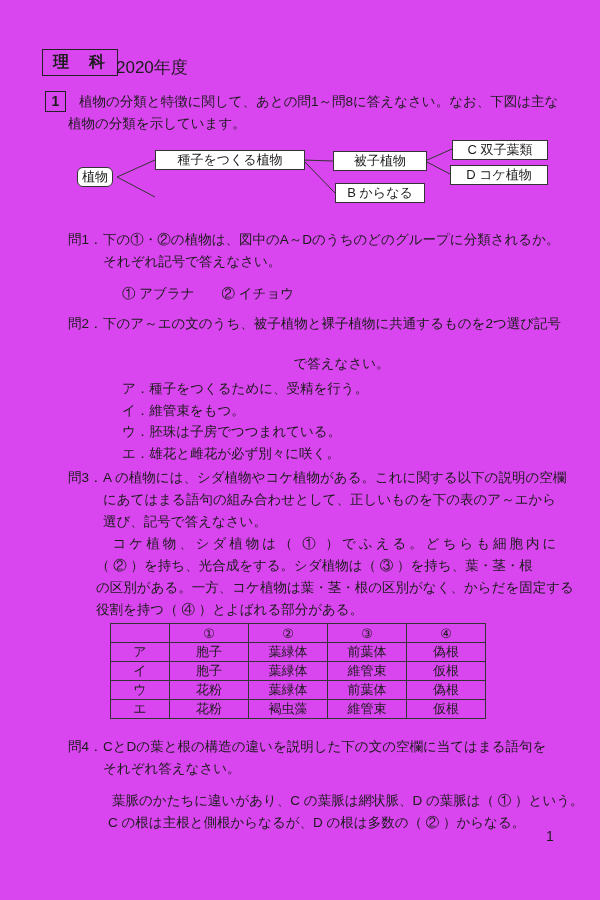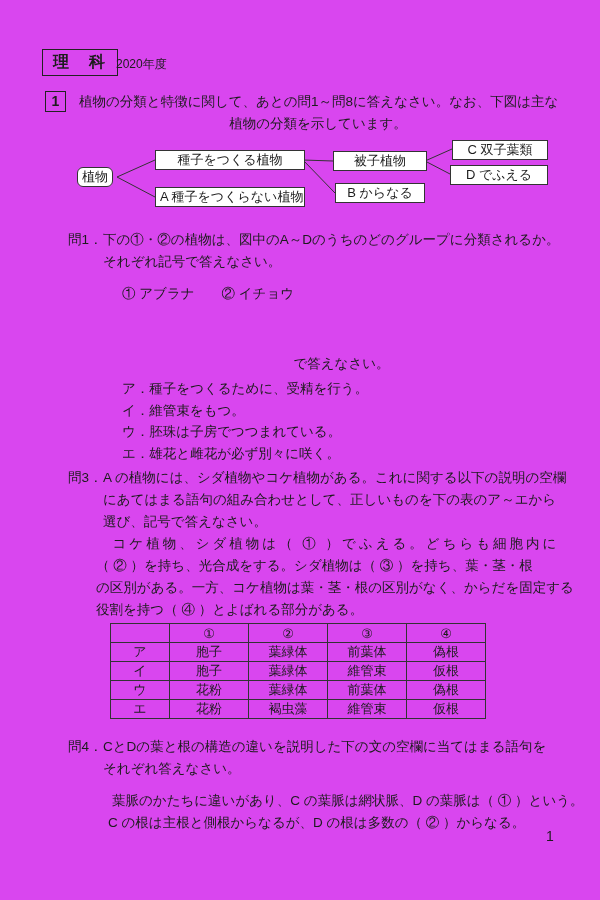--- a/index.html
+++ b/index.html
@@ -6,29 +6,29 @@
   .page{
     position:relative;width:600px;height:900px;background:#d946ef;
     font-family:Liberation Sans, sans-serif;
     color:#1c1c1c;font-size:13.5px;overflow:hidden;
   }
   
   .subject-box{
     position:absolute;left:42px;top:49px;border:1.8px solid #222;
     padding:2px 10px;font-size:16px;font-weight:bold;letter-spacing:2px;
   }
-  .year{position:absolute;left:116px;top:56px;font-size:12px;}
+  .year{position:absolute;left:116px;top:56px;font-size:17px;}
   
   .probnum-box{
     position:absolute;left:45px;top:91px;width:19px;height:19px;
     border:1.6px solid #222;text-align:center;line-height:19px;
     font-size:14px;font-weight:bold;
   }
   .intro-line1{position:absolute;left:79px;top:93px;width:500px;}
-  .intro-line2{position:absolute;left:68px;top:115px;width:500px;text-align:center;}
+  .intro-line2{position:absolute;left:68px;top:115px;width:500px;}
   
   .diagram{position:absolute;left:0;top:140px;width:600px;height:78px;}
   .dbox{
     position:absolute;border:1px solid #333;background:#fff;
     font-size:13px;text-align:center;padding:1px 4px;white-space:nowrap;
     line-height:16px;
   }
   .dsvg{position:absolute;left:0;top:0;}
   
   .qline{position:absolute;left:68px;width:512px;line-height:21px;white-space:nowrap;}
@@ -69,31 +69,31 @@
     <svg class="dsvg" width="600" height="78">
       <line x1="117" y1="37" x2="155" y2="20" stroke="#333" stroke-width="1"></line>
       <line x1="117" y1="37" x2="155" y2="57" stroke="#333" stroke-width="1"></line>
       <line x1="303" y1="20" x2="333" y2="21" stroke="#333" stroke-width="1"></line>
       <line x1="303" y1="20" x2="335" y2="53" stroke="#333" stroke-width="1"></line>
       <line x1="425" y1="21" x2="452" y2="9" stroke="#333" stroke-width="1"></line>
       <line x1="425" y1="21" x2="450" y2="34" stroke="#333" stroke-width="1"></line>
     </svg>
     <div class="dbox" style="left:77px;top:27px;border-radius:6px;">植物</div>
     <div class="dbox" style="left:155px;top:10px;width:140px;">種子をつくる植物</div>
-    <div class="dbox" style="left:155px;top:47px;width:140px;">A 種子をつくらない植物</div>
     <div class="dbox" style="left:333px;top:11px;width:84px;">被子植物</div>
     <div class="dbox" style="left:335px;top:43px;width:80px;">B からなる</div>
     <div class="dbox" style="left:452px;top:0px;width:86px;">C 双子葉類</div>
-    <div class="dbox" style="left:450px;top:25px;width:88px;">D でふえる</div>
+    <div class="dbox" style="left:450px;top:25px;width:88px;">D コケ植物</div>
   </div>
 
   <div class="qline" style="top:229px;"><span class="qlabel">問1．</span><span>下の①・②の植物は、図中のA～Dのうちのどのグループに分類されるか。</span></div>
   <div class="qcont" style="top:251px;">それぞれ記号で答えなさい。</div>
   <div class="opt" style="top:283px;">① アブラナ　　② イチョウ</div>
 
+  <div class="qline" style="top:313px;"><span class="qlabel">問2．</span><span>下のア～エの文のうち、被子植物と裸子植物に共通するものを2つ選び記号</span></div>
   <div class="qcont" style="top:353px;text-align:center;">で答えなさい。</div>
   <div class="opt" style="top:378px;">ア．種子をつくるために、受精を行う。</div>
   <div class="opt" style="top:400px;">イ．維管束をもつ。</div>
   <div class="opt" style="top:421px;">ウ．胚珠は子房でつつまれている。</div>
   <div class="opt" style="top:443px;">エ．雄花と雌花が必ず別々に咲く。</div>
 
   <div class="qline" style="top:467px;"><span class="qlabel">問3．</span><span>A の植物には、シダ植物やコケ植物がある。これに関する以下の説明の空欄</span></div>
   <div class="qcont" style="top:489px;">にあてはまる語句の組み合わせとして、正しいものを下の表のア～エから</div>
   <div class="qcont" style="top:511px;">選び、記号で答えなさい。</div>
   <div class="para spread" style="top:533px;">　コケ植物、シダ植物は（ ① ）でふえる。どちらも細胞内に</div>

